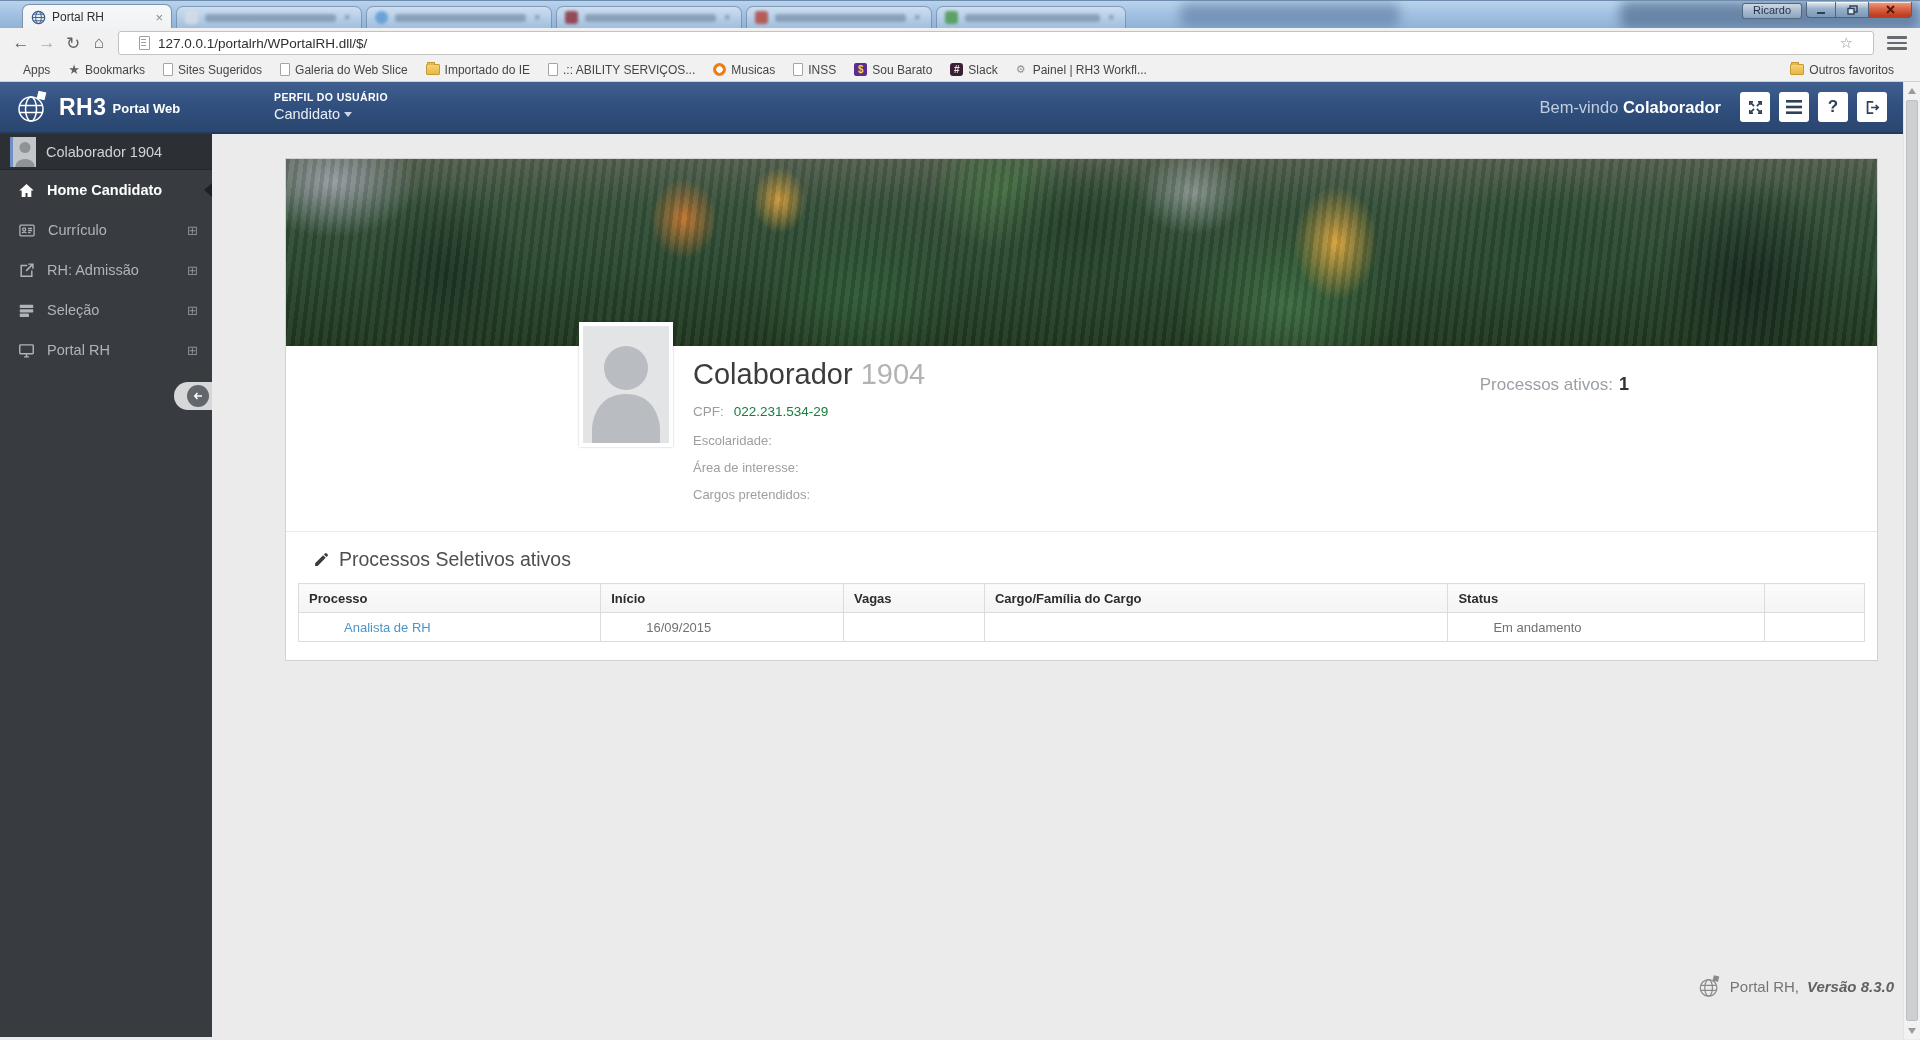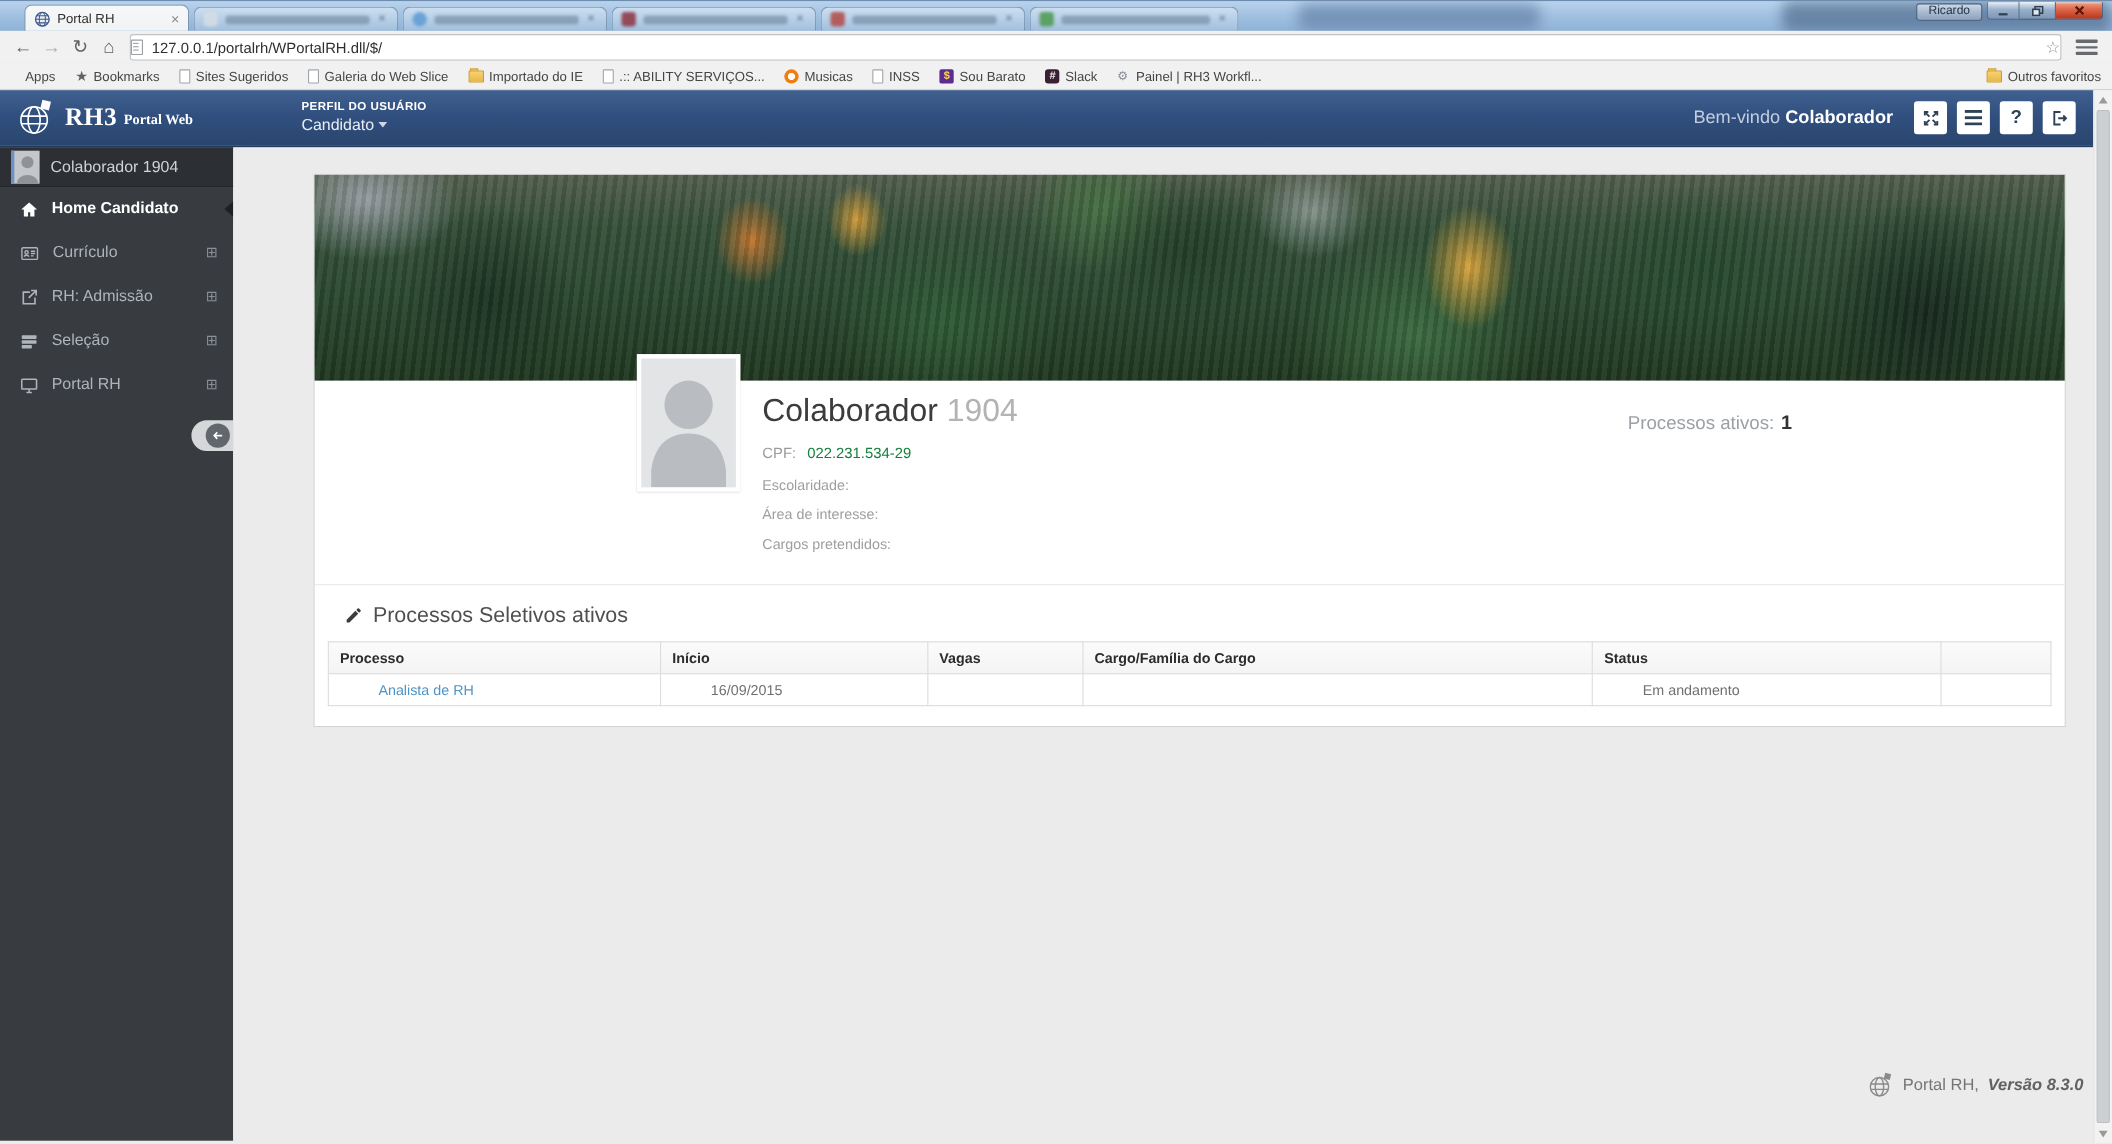--- a/index.html
+++ b/index.html
@@ -37,21 +37,21 @@
     border:1px solid rgba(60,82,108,.8); border-radius:3px;
     background:linear-gradient(180deg,rgba(255,255,255,.6),rgba(205,222,240,.35));
     font-size:11px; color:#1f3048; display:flex; }
 
   
   .toolbar { height:30px; background:#f1f1f1; display:flex; align-items:center; padding:0 8px; }
   .nav-btn { width:26px; height:24px; display:flex; align-items:center; justify-content:center;
     font-size:17px; color:#5f6368; border-radius:3px; }
   .nav-btn.fwd { color:#a7abb0; }
   .addr-bar { flex:1 1 auto; height:24px; margin:0 8px 0 6px; background:#fff; border:1px solid #c2c2c2;
-    border-radius:3px; display:flex; align-items:center; padding:0 0; }
+    border-radius:3px; display:flex; align-items:center; padding:0 20px; }
   .doc-icon { width:11px; height:14px; border:1.4px solid #9aa0a6; border-radius:1px; position:relative; margin-right:8px; flex:0 0 auto;}
   .doc-icon::after{ content:""; position:absolute; left:1px; top:2px; width:5px; height:1.4px; background:#9aa0a6;
     box-shadow:0 3px 0 #9aa0a6, 0 6px 0 #9aa0a6; }
   .url { font-size:13.5px; color:#2f2f2f; flex:1 1 auto; }
   .star { font-size:15px; color:#8f959b; flex:0 0 auto; }
   .menu-btn { width:30px; height:24px; display:flex; flex-direction:column; justify-content:center; gap:3px; padding:0 5px; }
   .menu-btn i { display:block; height:2.6px; background:#676b6f; border-radius:1px; }
 
   
   .bookmarks { height:24px; background:#f1f1f1; border-bottom:1px solid #cfcfcf; display:flex; align-items:center;
@@ -68,21 +68,21 @@
   .dollar-ic { width:13px; height:13px; border-radius:2px; background:#5c2d91; color:#ffd34d; font-size:10px; font-weight:bold; display:flex; align-items:center; justify-content:center; }
   .slack-ic { width:13px; height:13px; border-radius:3px; background:#3b1f33; color:#e8e8e8; font-size:10px; font-weight:bold; display:flex; align-items:center; justify-content:center; }
   .link-ic { width:12px; height:12px; color:#8a9096; font-size:11px; display:flex; align-items:center; }
   .star-dark { color:#5f6368; font-size:13px; }
 
   
   .app { position:relative; height:957px; }
   .app-header { position:relative; height:52px; width:1903px; display:flex; align-items:center;
     background:linear-gradient(180deg,#40608f 0%,#31507f 45%,#2a466f 100%);
     border-bottom:2px solid #203a5e; padding:0 16px; color:#fff; }
-  .logo { display:flex; align-items:center; gap:9px; width:258px;font-family:Liberation Serif, serif; }
+  .logo { display:flex; align-items:center; gap:9px; width:258px; }
   .logo-rh3 { font-size:23px; font-weight:bold; letter-spacing:.5px; }
   .logo-sub { font-size:13px; font-weight:bold; margin-left:-3px; margin-top:3px; }
   .perfil { line-height:1.25; }
   .perfil-label { font-size:10.5px; font-weight:bold; letter-spacing:.4px; }
   .perfil-value { font-size:14.5px; color:#e9eef6; }
   .caret-down { display:inline-block; margin-left:4px; width:0; height:0; border-left:4px solid transparent; border-right:4px solid transparent; border-top:5px solid #cdd7e5; vertical-align:middle; }
   .hdr-right { margin-left:auto; display:flex; align-items:center; gap:9px; }
   .welcome { font-size:16.5px; color:#c3cede; margin-right:10px; }
   .welcome b { color:#fff; }
   .hdr-btn { width:30px; height:30px; background:#fff; border-radius:3px; color:#2e4157;
@@ -312,21 +312,21 @@
       </span>
     <span class="bm">
         <span class="ic slack-ic">#</span>
         <span>Slack</span>
       </span>
     <span class="bm">
         <span class="ic link-ic">⚙</span>
         <span>Painel | RH3 Workfl...</span>
       </span>
     <span class="bm-spacer"></span>
-    <span class="bm" style="margin-right:0;">
+    <span class="bm" style="margin-right:16px;">
         <span class="ic folder-ic"></span>
         <span>Outros favoritos</span>
       </span>
   </div>
 
   <div class="app">
 
     <div class="app-header">
       <div class="logo">
         <svg width="34" height="36" viewBox="0 0 34 36" fill="none" stroke="#fff" stroke-width="1.5">

